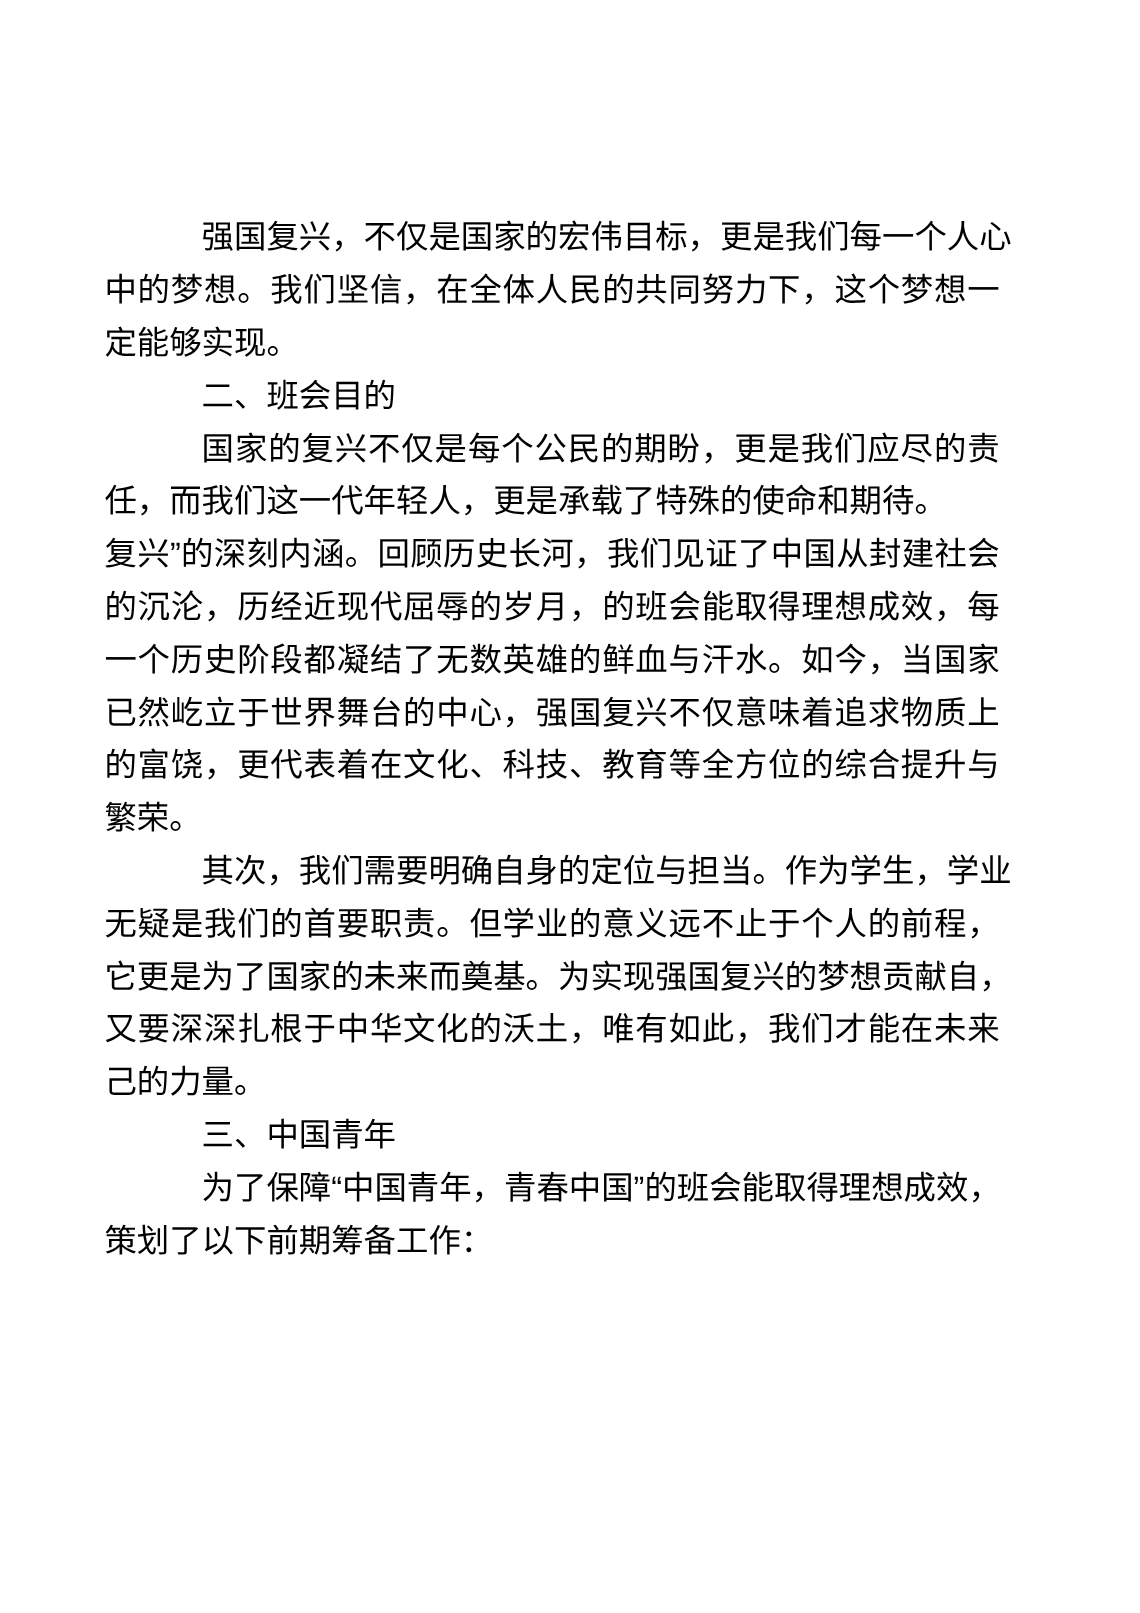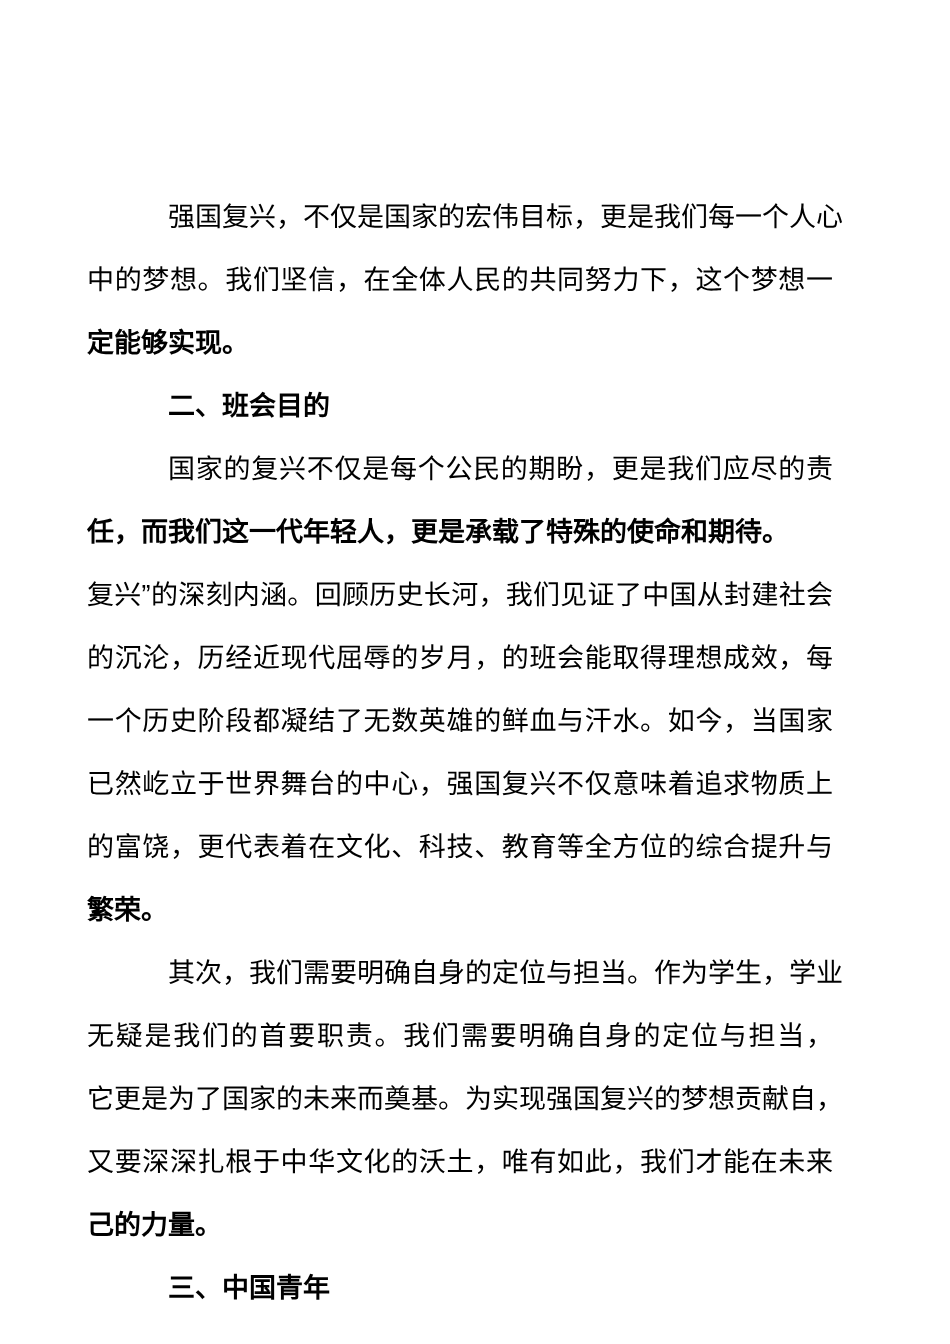--- a/index.html
+++ b/index.html
@@ -28,29 +28,27 @@
   .line {
     height: 44px;
     line-height: 44px;
     font-size: 27px;
     letter-spacing: 0px;
     color: #000000;
     text-align: justify;
     text-align-last: justify;
     white-space: nowrap;
     box-sizing: border-box;
-    margin-top: 19px;
   }
   .line.first {
     padding-left: 81px;
   }
   .line.last,
   .heading .line {
     text-align-last: left;
-    font-weight: bold;
   }
 </style>
 </head>
 <body>
 
 <div class="doc">
   <div class="para">
       <div class="line first">强国复兴，不仅是国家的宏伟目标，更是我们每一个人心</div>
       <div class="line">中的梦想。我们坚信，在全体人民的共同努力下，这个梦想一</div>
       <div class="line last">定能够实现。</div>
@@ -65,21 +63,25 @@
   <div class="para">
       <div class="line">复兴”的深刻内涵。回顾历史长河，我们见证了中国从封建社会</div>
       <div class="line">的沉沦，历经近现代屈辱的岁月，的班会能取得理想成效，每</div>
       <div class="line">一个历史阶段都凝结了无数英雄的鲜血与汗水。如今，当国家</div>
       <div class="line">已然屹立于世界舞台的中心，强国复兴不仅意味着追求物质上</div>
       <div class="line">的富饶，更代表着在文化、科技、教育等全方位的综合提升与</div>
       <div class="line last">繁荣。</div>
     </div>
   <div class="para">
       <div class="line first">其次，我们需要明确自身的定位与担当。作为学生，学业</div>
-      <div class="line">无疑是我们的首要职责。我们需要明确自身的定位与担当，</div>
+      <div class="line">无疑是我们的首要职责。但学业的意义远不止于个人的前程，</div>
       <div class="line">它更是为了国家的未来而奠基。为实现强国复兴的梦想贡献自，</div>
       <div class="line">又要深深扎根于中华文化的沃土，唯有如此，我们才能在未来</div>
       <div class="line last">己的力量。</div>
     </div>
   <div class="para heading">
       <div class="line first last">三、中国青年</div>
     </div>
+  <div class="para">
+      <div class="line first">为了保障“中国青年，青春中国”的班会能取得理想成效，</div>
+      <div class="line last">策划了以下前期筹备工作：</div>
+    </div>
 </div>
 
 </body></html>

